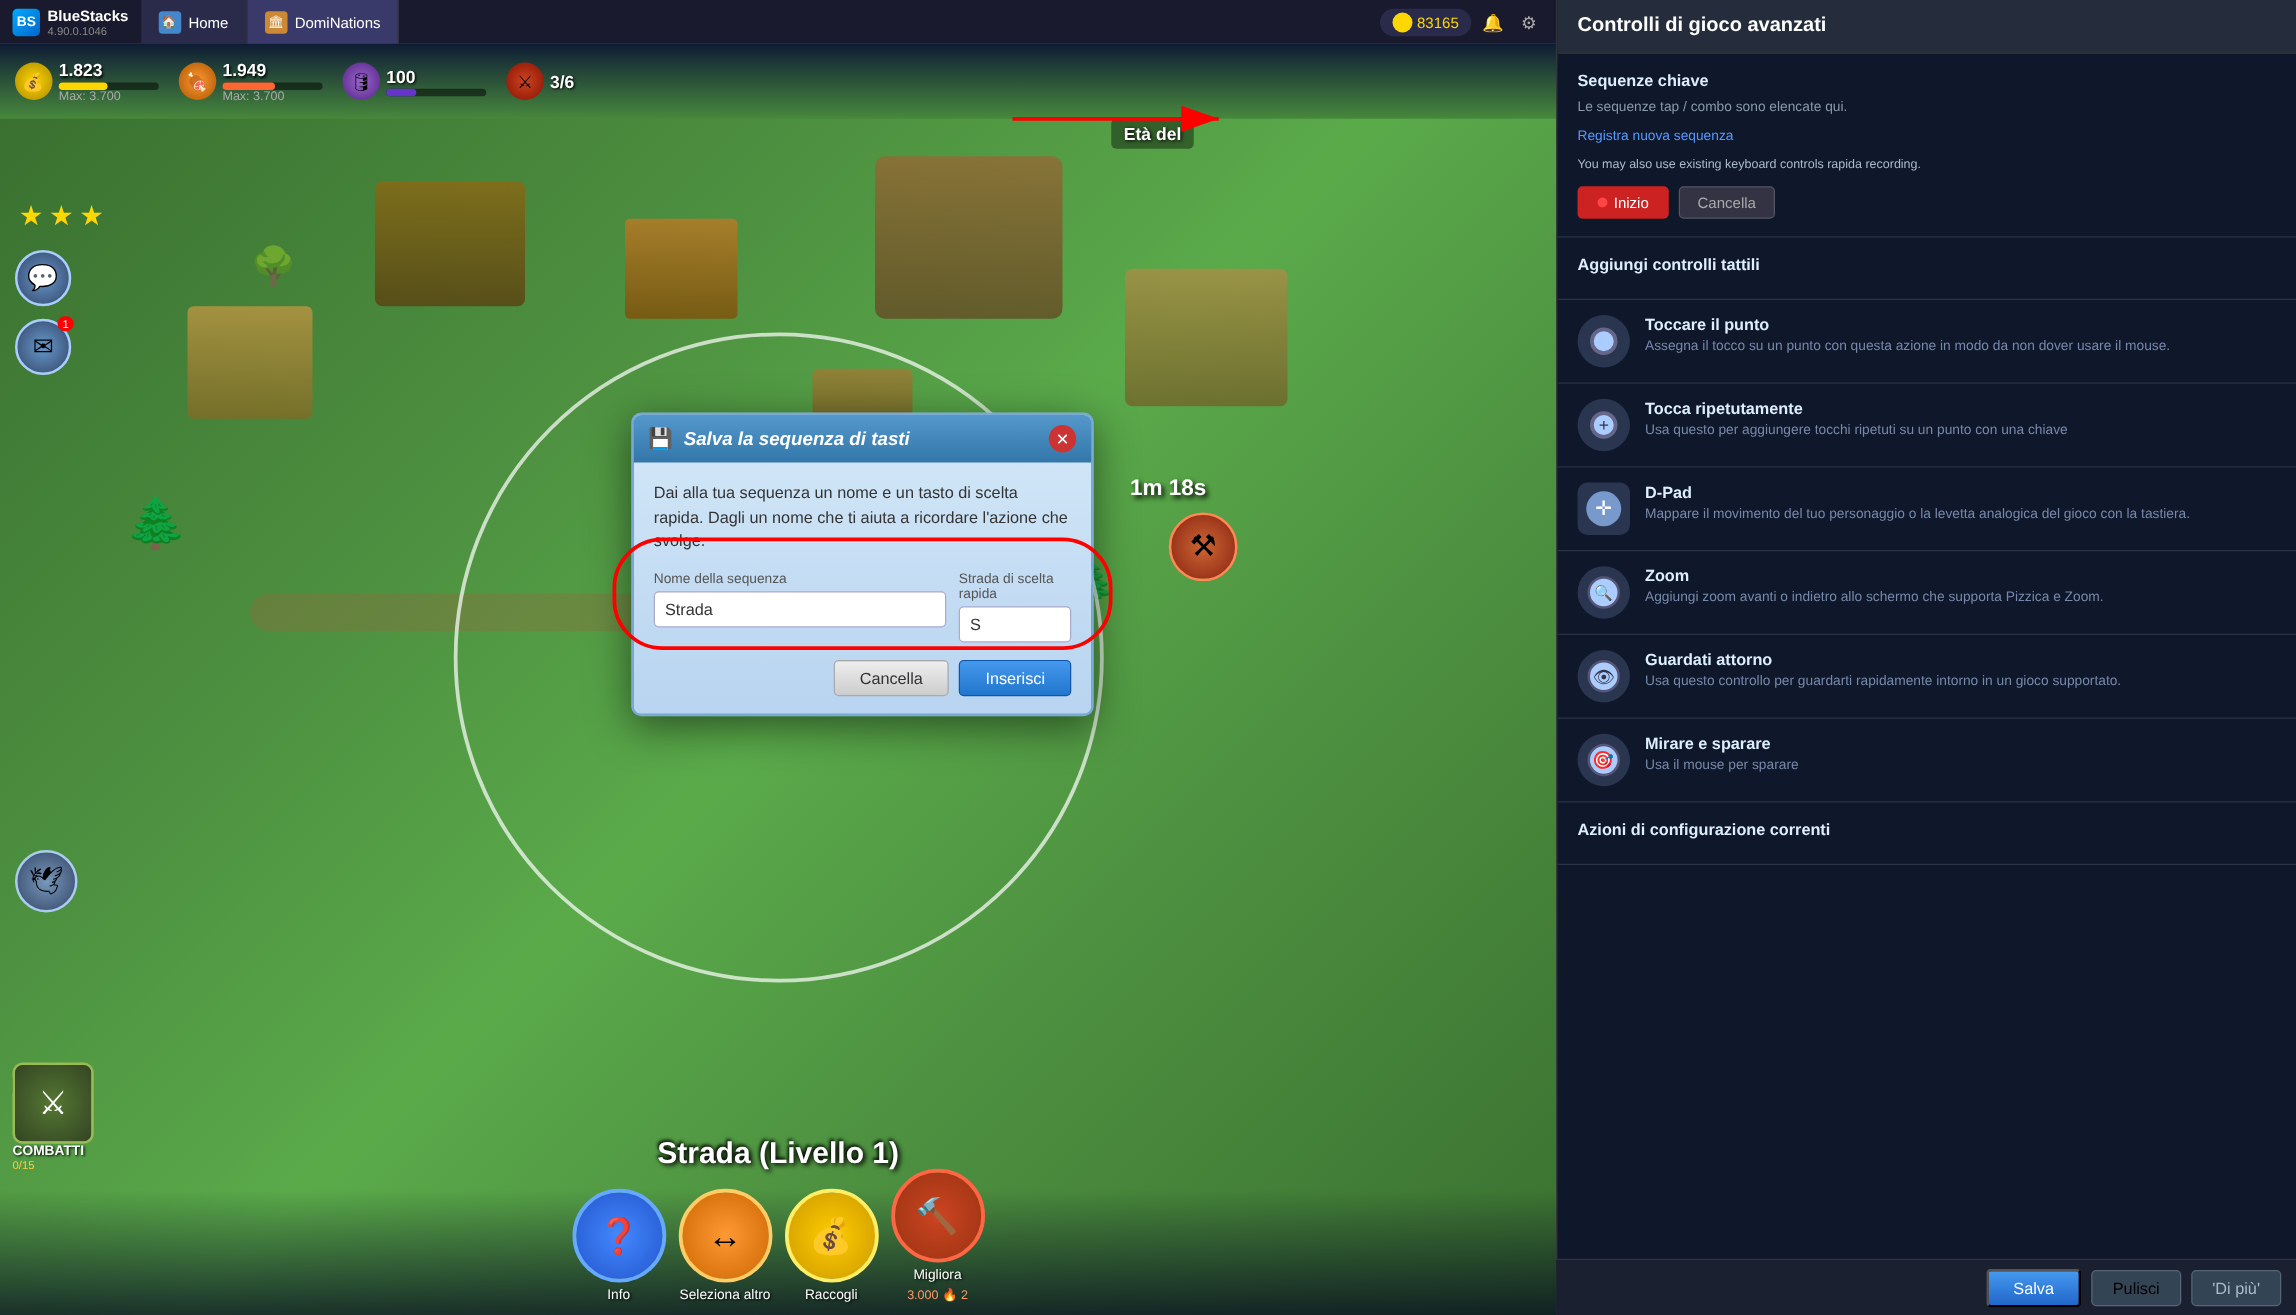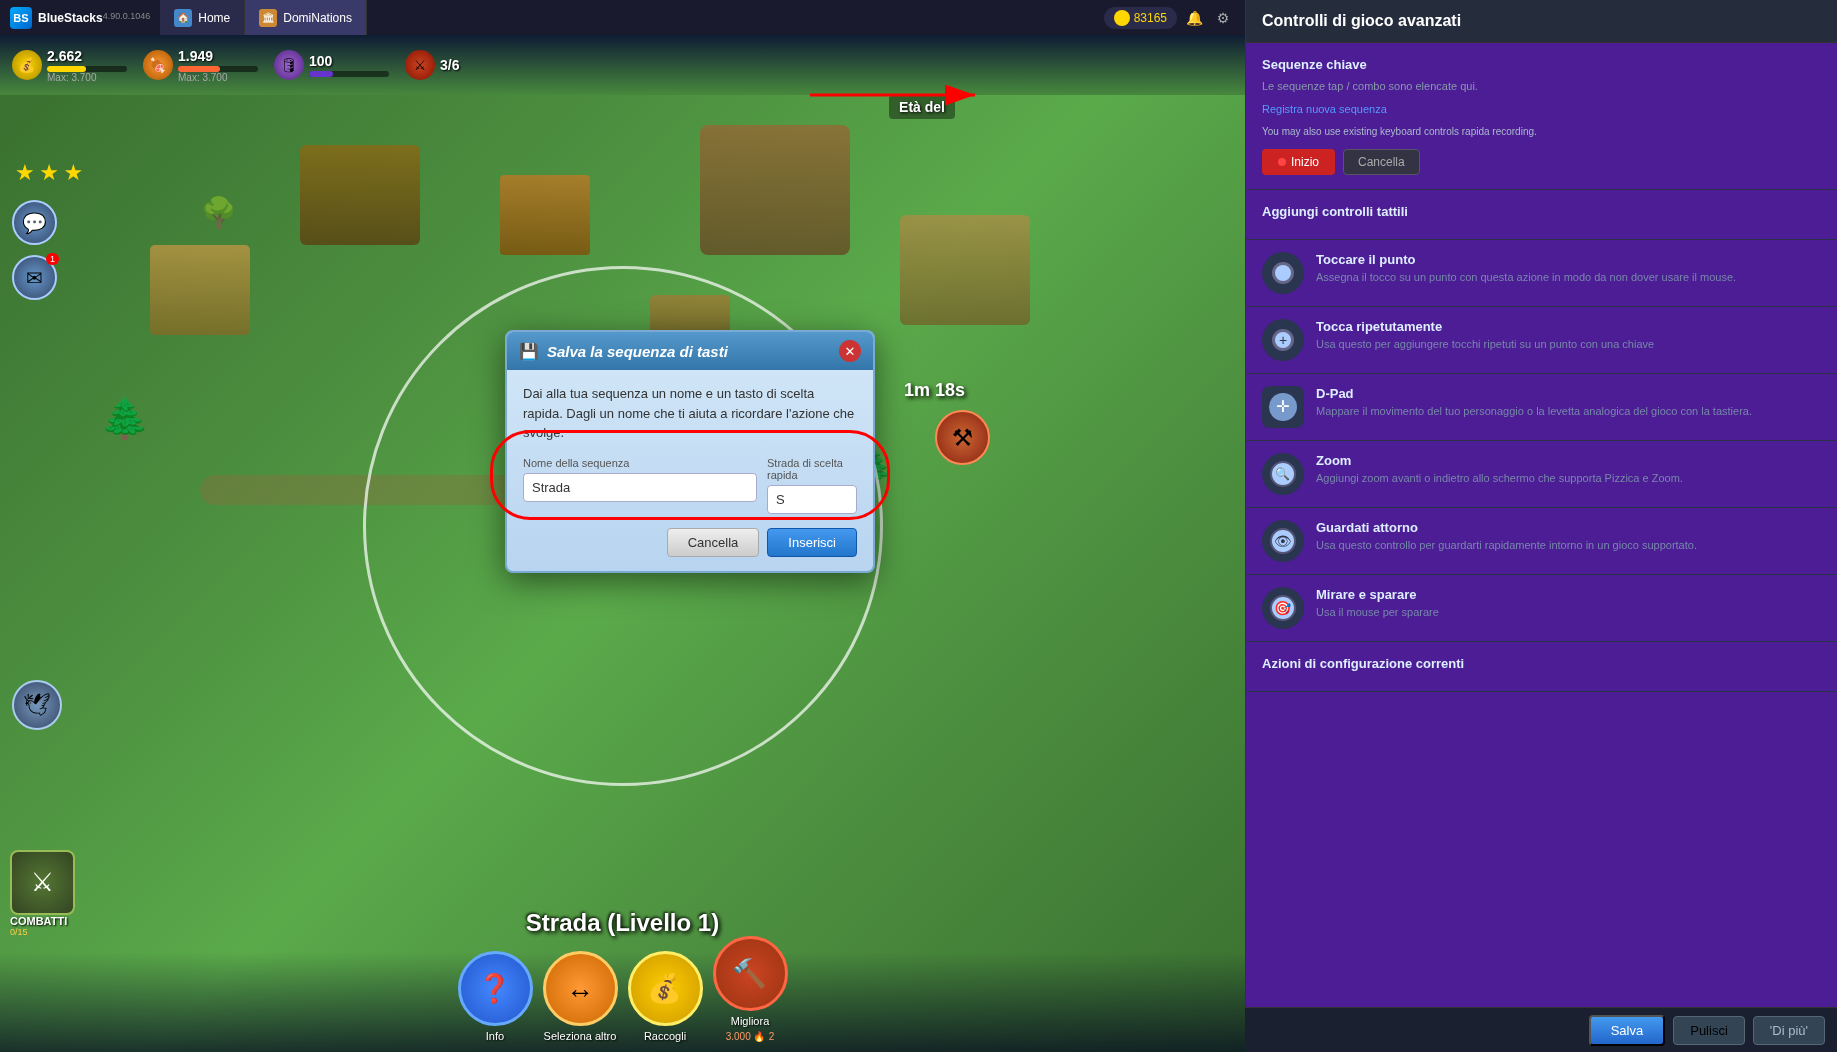--- a/index.html
+++ b/index.html
@@ -248,21 +248,21 @@
       border-radius: 4px;
       color: white; font-size: 13px;
       cursor: pointer;
     }
 
     
     #right-panel {
       position: absolute;
       right: 0; top: 0;
       width: 592px; height: 1052px;
-      background: #4c1d95;
+      background: #0f172a;
       border-left: 1px solid #333;
       overflow-y: auto;
     }
     .panel-header {
       background: #252d3d;
       padding: 12px 16px;
       border-bottom: 1px solid #333;
     }
     .panel-title { color: white; font-size: 16px; font-weight: bold; }
     .panel-section {
@@ -410,21 +410,21 @@
     #right-panel::-webkit-scrollbar-thumb { background: #445566; border-radius: 3px; }
   </style>
 </head>
 <body>
 
 <div id="game-area">
 
   <div id="title-bar">
     <div class="bs-logo">
       <div class="bs-logo-icon">BS</div>
-      <div style="display:flex;flex-direction:row;">
+      <div style="display:flex;flex-direction:column;">
         <span class="bs-logo-text">BlueStacks</span>
         <span class="bs-logo-version">4.90.0.1046</span>
       </div>
     </div>
     <div class="title-tab">
       <div class="tab-icon" style="background:#4488cc;display:flex;align-items:center;justify-content:center;font-size:10px;color:white;">🏠</div>
       <span>Home</span>
     </div>
     <div class="title-tab active">
       <div class="tab-icon" style="background:#cc8833;display:flex;align-items:center;justify-content:center;font-size:10px;">🏛</div>
@@ -437,21 +437,21 @@
       </div>
       <div class="icon-btn">🔔</div>
       <div class="icon-btn">⚙</div>
     </div>
   </div>
 
   <div id="game-hud">
     <div class="resource-item">
       <div style="width:30px;height:30px;border-radius:50%;background:radial-gradient(circle,#ffd700,#aa8800);display:flex;align-items:center;justify-content:center;font-size:14px;">💰</div>
       <div class="resource-info">
-        <span class="resource-value">2.662</span>
+        <span class="resource-value">1.823</span>
         <div class="resource-bar-bg">
             <div class="resource-bar gold-bar"></div>
           </div>
         <span class="resource-max">Max: 3.700</span>
       </div>
     </div>
     <div class="resource-item">
       <div style="width:30px;height:30px;border-radius:50%;background:radial-gradient(circle,#ff9933,#aa5500);display:flex;align-items:center;justify-content:center;font-size:14px;">🍖</div>
       <div class="resource-info">
         <span class="resource-value">1.949</span>

